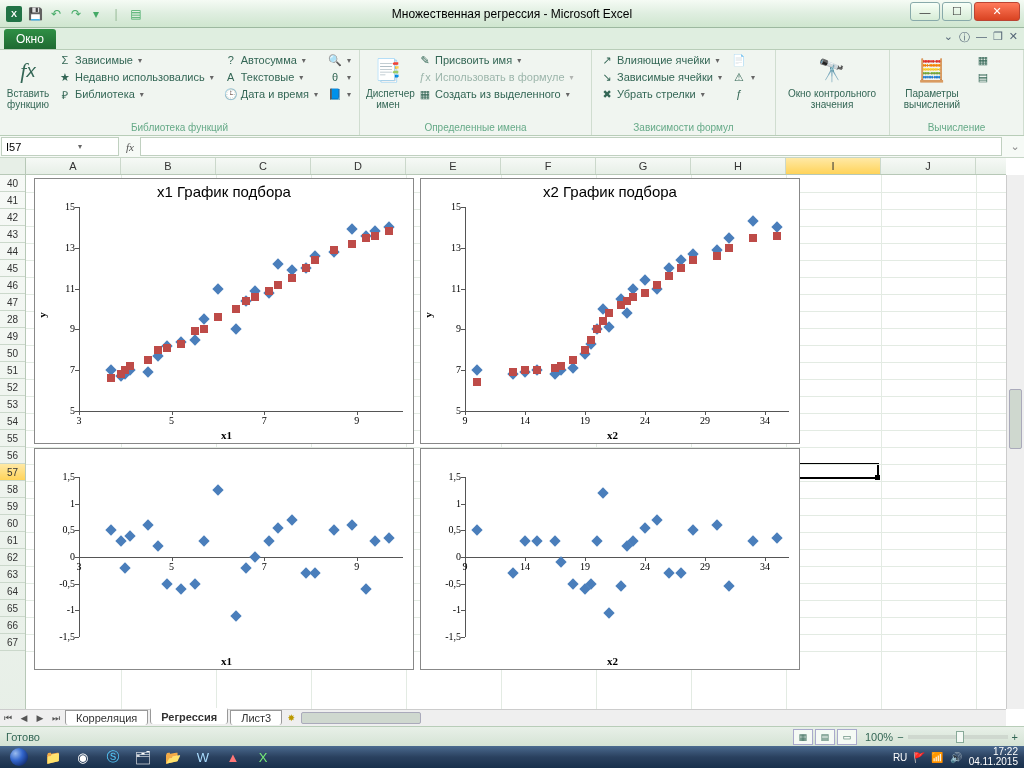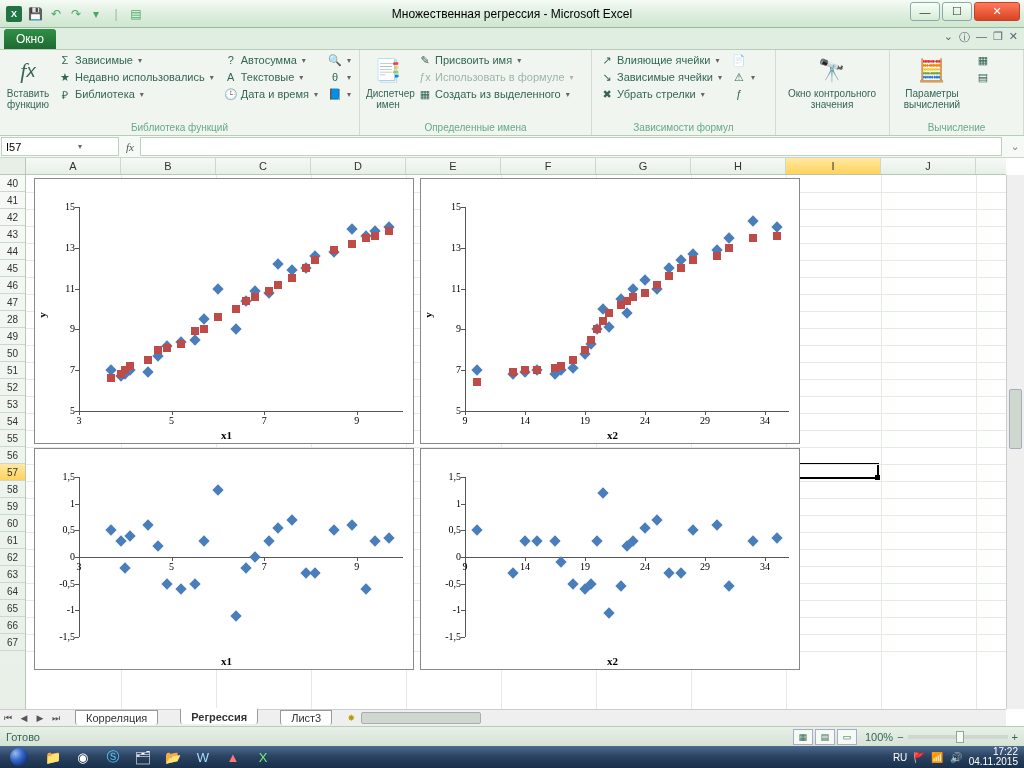--- a/index.html
+++ b/index.html
@@ -64,21 +64,21 @@
 .marker.d { width:8px; height:8px; background:#4a7ebb; transform:rotate(45deg); position:absolute;}
 .marker.s { width:8px; height:8px; background:#be4b48; position:absolute;}
 .axisline { position:absolute; background:#555;}
 
 
 .vscroll { position:absolute; right:0; top:17px; bottom:17px; width:18px; background:#efefef; border-left:1px solid #ccc;}
 .vscroll .thumb { position:absolute; left:2px; right:2px; top:40%; height:60px; background:#cfd8cf; border:1px solid #aab; border-radius:2px;}
 .hscroll-area { position:absolute; left:0; right:18px; bottom:0; height:17px; background:#efefef; border-top:1px solid #ccc; display:flex; align-items:center;}
 .sheet-tabs { display:flex; align-items:center; height:100%; background:#efefef;}
 .sheet-tabs .nav { width:16px; text-align:center; color:#555; font-size:9px;}
-.stab { padding:1px 10px; background:#fff; border:1px solid #999; border-bottom:none; border-radius:0 0 3px 3px; margin:0 11px; font-size:11px; color:#333;}
+.stab { padding:1px 10px; background:#fff; border:1px solid #999; border-bottom:none; border-radius:0 0 3px 3px; margin:0 1px; font-size:11px; color:#333;}
 .stab.active { background:#fff; font-weight:bold; border-top:2px solid #fff; position:relative; top:-1px;}
 .hscroll { flex:1; position:relative; height:100%;}
 .hscroll .thumb { position:absolute; top:2px; bottom:2px; left:2px; width:120px; background:#cfd8cf; border:1px solid #aab; border-radius:2px;}
 
 
 .statusbar { position:absolute; left:0; right:0; bottom:22px; height:20px; background:linear-gradient(#e8f0e8,#d5e3d5); border-top:1px solid #b8cdb8; display:flex; align-items:center; padding:0 6px; font-size:11px; color:#365; justify-content:space-between;}
 .viewbtns { display:flex; gap:2px; align-items:center;}
 .viewbtns .vb { width:20px; height:16px; border:1px solid #aac; background:#f5faf5; display:flex;align-items:center;justify-content:center; font-size:9px;}
 .zoom { display:flex; align-items:center; gap:4px;}
 .zoom .slider { width:100px; height:4px; background:#cfd8cf; position:relative;}
@@ -366,20 +366,21 @@
       <div style="position: absolute; left: 0px; right: 0px; border-bottom: 1px solid rgb(227, 235, 227); top: 340px;"></div>
       <div style="position: absolute; left: 0px; right: 0px; border-bottom: 1px solid rgb(227, 235, 227); top: 357px;"></div>
       <div style="position: absolute; left: 0px; right: 0px; border-bottom: 1px solid rgb(227, 235, 227); top: 374px;"></div>
       <div style="position: absolute; left: 0px; right: 0px; border-bottom: 1px solid rgb(227, 235, 227); top: 391px;"></div>
       <div style="position: absolute; left: 0px; right: 0px; border-bottom: 1px solid rgb(227, 235, 227); top: 408px;"></div>
       <div style="position: absolute; left: 0px; right: 0px; border-bottom: 1px solid rgb(227, 235, 227); top: 425px;"></div>
       <div style="position: absolute; left: 0px; right: 0px; border-bottom: 1px solid rgb(227, 235, 227); top: 442px;"></div>
       <div style="position: absolute; left: 0px; right: 0px; border-bottom: 1px solid rgb(227, 235, 227); top: 459px;"></div>
       <div style="position: absolute; left: 0px; right: 0px; border-bottom: 1px solid rgb(227, 235, 227); top: 476px;"></div>
       <div class="chart" style="left: 8px; top: 3px; width: 380px; height: 266px;">
+        <div class="ctitle">x1 График подбора</div>
         <div class="plot" style="left: 44px; top: 28px; width: 324px; height: 204px; position: absolute;">
           <div class="axisline" style="left: 0px; width: 324px; top: 204px; height: 1px;"></div>
           <div class="axisline" style="top: 0px; height: 204px; left: 0px; width: 1px;"></div>
           <div class="tick" style="right: 328px; top: 198px; width: 38px; text-align: right;">5</div>
           <div class="axisline" style="left: -4px; top: 204px; width: 4px; height: 1px;"></div>
           <div class="tick" style="right: 328px; top: 157.2px; width: 38px; text-align: right;">7</div>
           <div class="axisline" style="left: -4px; top: 163.2px; width: 4px; height: 1px;"></div>
           <div class="tick" style="right: 328px; top: 116.4px; width: 38px; text-align: right;">9</div>
           <div class="axisline" style="left: -4px; top: 122.4px; width: 4px; height: 1px;"></div>
           <div class="tick" style="right: 328px; top: 75.6px; width: 38px; text-align: right;">11</div>
@@ -442,20 +443,21 @@
           <div class="marker s" style="left: 250.571px; top: 38.84px;"></div>
           <div class="marker s" style="left: 269.086px; top: 32.72px;"></div>
           <div class="marker s" style="left: 282.971px; top: 26.6px;"></div>
           <div class="marker s" style="left: 292.229px; top: 24.56px;"></div>
           <div class="marker s" style="left: 306.114px; top: 20.48px;"></div>
         </div>
         <div class="axis-label" style="left: 186px; top: 250px;">x1</div>
         <div class="axis-label" style="left: 4px; top: 130px; transform: rotate(-90deg);">y</div>
       </div>
       <div class="chart" style="left: 394px; top: 3px; width: 380px; height: 266px;">
+        <div class="ctitle">x2 График подбора</div>
         <div class="plot" style="left: 44px; top: 28px; width: 324px; height: 204px; position: absolute;">
           <div class="axisline" style="left: 0px; width: 324px; top: 204px; height: 1px;"></div>
           <div class="axisline" style="top: 0px; height: 204px; left: 0px; width: 1px;"></div>
           <div class="tick" style="right: 328px; top: 198px; width: 38px; text-align: right;">5</div>
           <div class="axisline" style="left: -4px; top: 204px; width: 4px; height: 1px;"></div>
           <div class="tick" style="right: 328px; top: 157.2px; width: 38px; text-align: right;">7</div>
           <div class="axisline" style="left: -4px; top: 163.2px; width: 4px; height: 1px;"></div>
           <div class="tick" style="right: 328px; top: 116.4px; width: 38px; text-align: right;">9</div>
           <div class="axisline" style="left: -4px; top: 122.4px; width: 4px; height: 1px;"></div>
           <div class="tick" style="right: 328px; top: 75.6px; width: 38px; text-align: right;">11</div>

